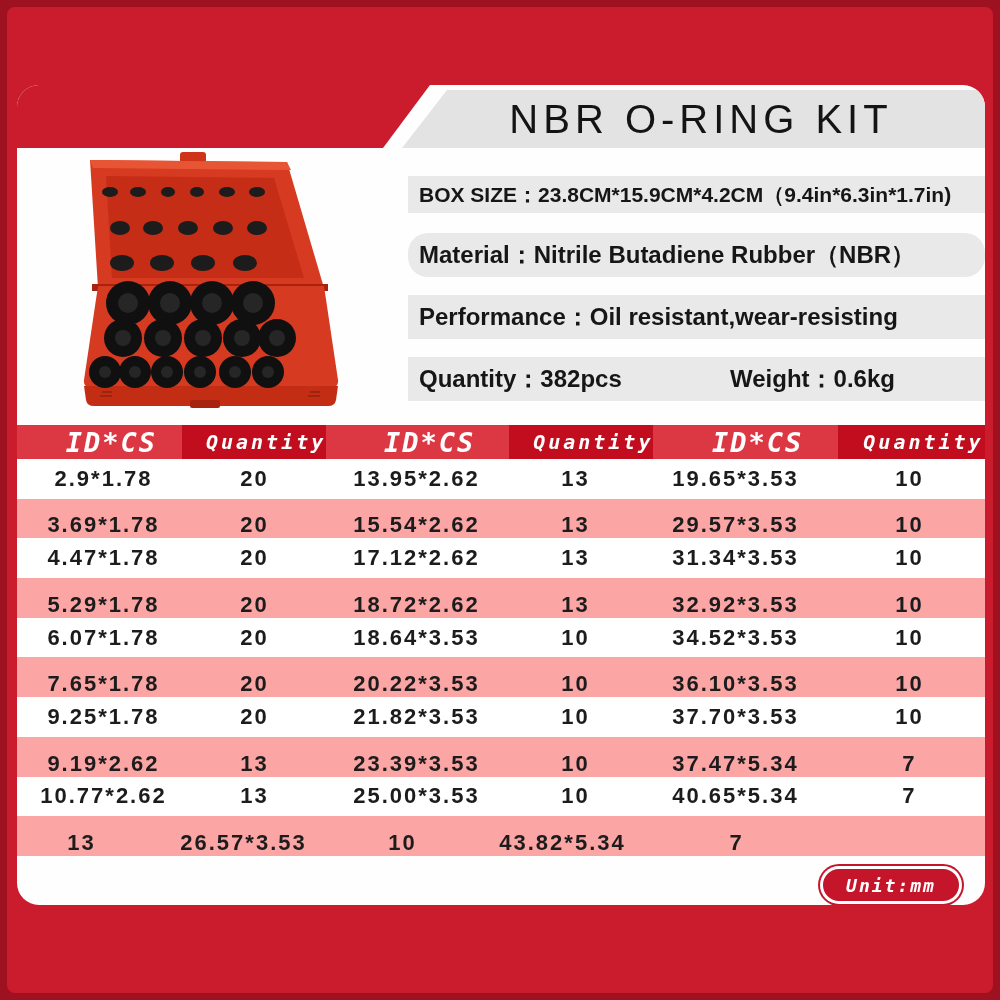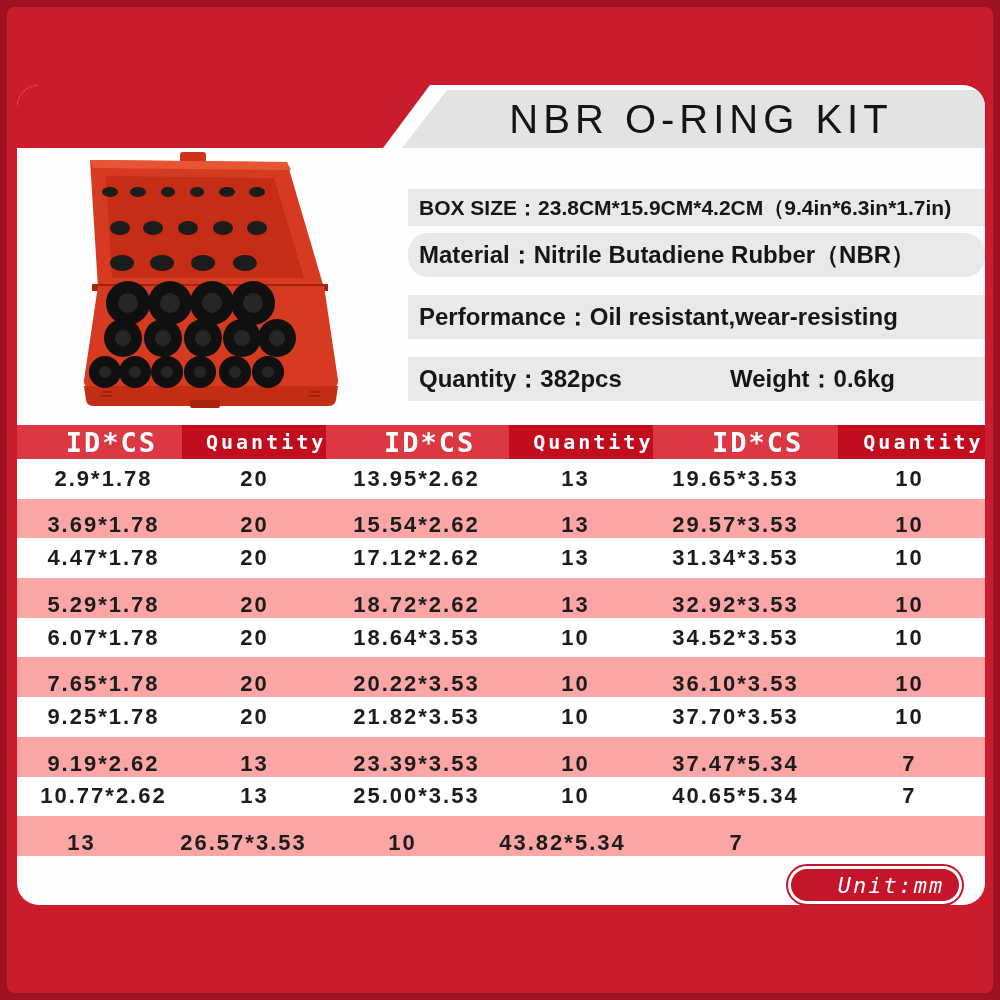--- a/index.html
+++ b/index.html
@@ -14,46 +14,46 @@
   
   .banner{position:absolute;left:0;right:0;top:5px;height:58px;background:#e3e3e3;
           clip-path:polygon(430px 0,100% 0,100% 100%,385px 100%);}
   .banner .title{position:absolute;left:400px;right:0;top:0;height:100%;
           display:flex;align-items:center;justify-content:center;
           font-size:40px;font-weight:400;letter-spacing:5px;color:#141414;white-space:nowrap;}
   
   .spec{position:absolute;left:391px;right:0;background:#e9e9e9;color:#161616;
         display:flex;align-items:center;padding-left:11px;box-sizing:border-box;
         font-weight:700;white-space:nowrap;}
-  .spec.s0{top:104px;height:37px;font-size:21px;}
+  .spec.s0{top:91px;height:37px;font-size:21px;}
   .spec.s1{top:148px;height:44px;font-size:24px;border-radius:20px;}
   .spec.s2{top:210px;height:44px;font-size:24px;}
   .spec.s3{top:272px;height:44px;font-size:24px;}
   .spec .w2{position:absolute;left:322px;}
   
   .photo{position:absolute;left:45px;top:63px;width:333px;height:267px;}
   
   .sizetable{position:absolute;left:0;right:0;top:340px;}
   .thead{display:flex;height:34px;}
   .th{display:flex;align-items:center;justify-content:center;color:#fff;
-      font-family:"DejaVu Sans Mono",monospace;font-weight:700;padding-left:24px;}
+      font-family:"DejaVu Sans Mono",monospace;font-style:italic;font-weight:700;padding-left:24px;}
   .th.idh{background:#dc3843;font-size:27px;letter-spacing:2px;}
   .th.qtyh{background:#c10d1e;font-size:20px;letter-spacing:3px;}
   .trow{display:flex;height:39.7px;background:#ffffff;}
   .trow.alt{background:#fca5a5;align-items:flex-end;}
   .tcell{display:flex;align-items:center;justify-content:center;color:#1c1c1c;
          font-size:22px;font-weight:700;letter-spacing:2px;white-space:nowrap;}
   .c0{width:17.87%;} .c1{width:13.33%;} .c2{width:20.14%;}
   .c3{width:12.71%;} .c4{width:20.35%;} .c5{width:15.60%;}
   
   .unit-badge{position:absolute;right:23px;top:781px;width:142px;height:38px;
       background:#c5152a;border-radius:20px;box-shadow:inset 0 0 0 3px #ffffff,0 0 0 2px #c5152a;
       display:flex;align-items:center;justify-content:center;color:#fff;
-      font-family:"DejaVu Sans Mono",monospace;font-style:italic;font-weight:400;
-      font-size:22px;letter-spacing:2px;white-space:nowrap;padding-left:32px;}
+      font-family:"DejaVu Sans Mono",monospace;font-style:italic;font-weight:700;
+      font-size:18px;letter-spacing:2px;white-space:nowrap;}
 </style>
 </head>
 <body>
 
 <div class="inner"></div>
 
 <div class="panel">
 
   <div class="red-band"></div>
 

